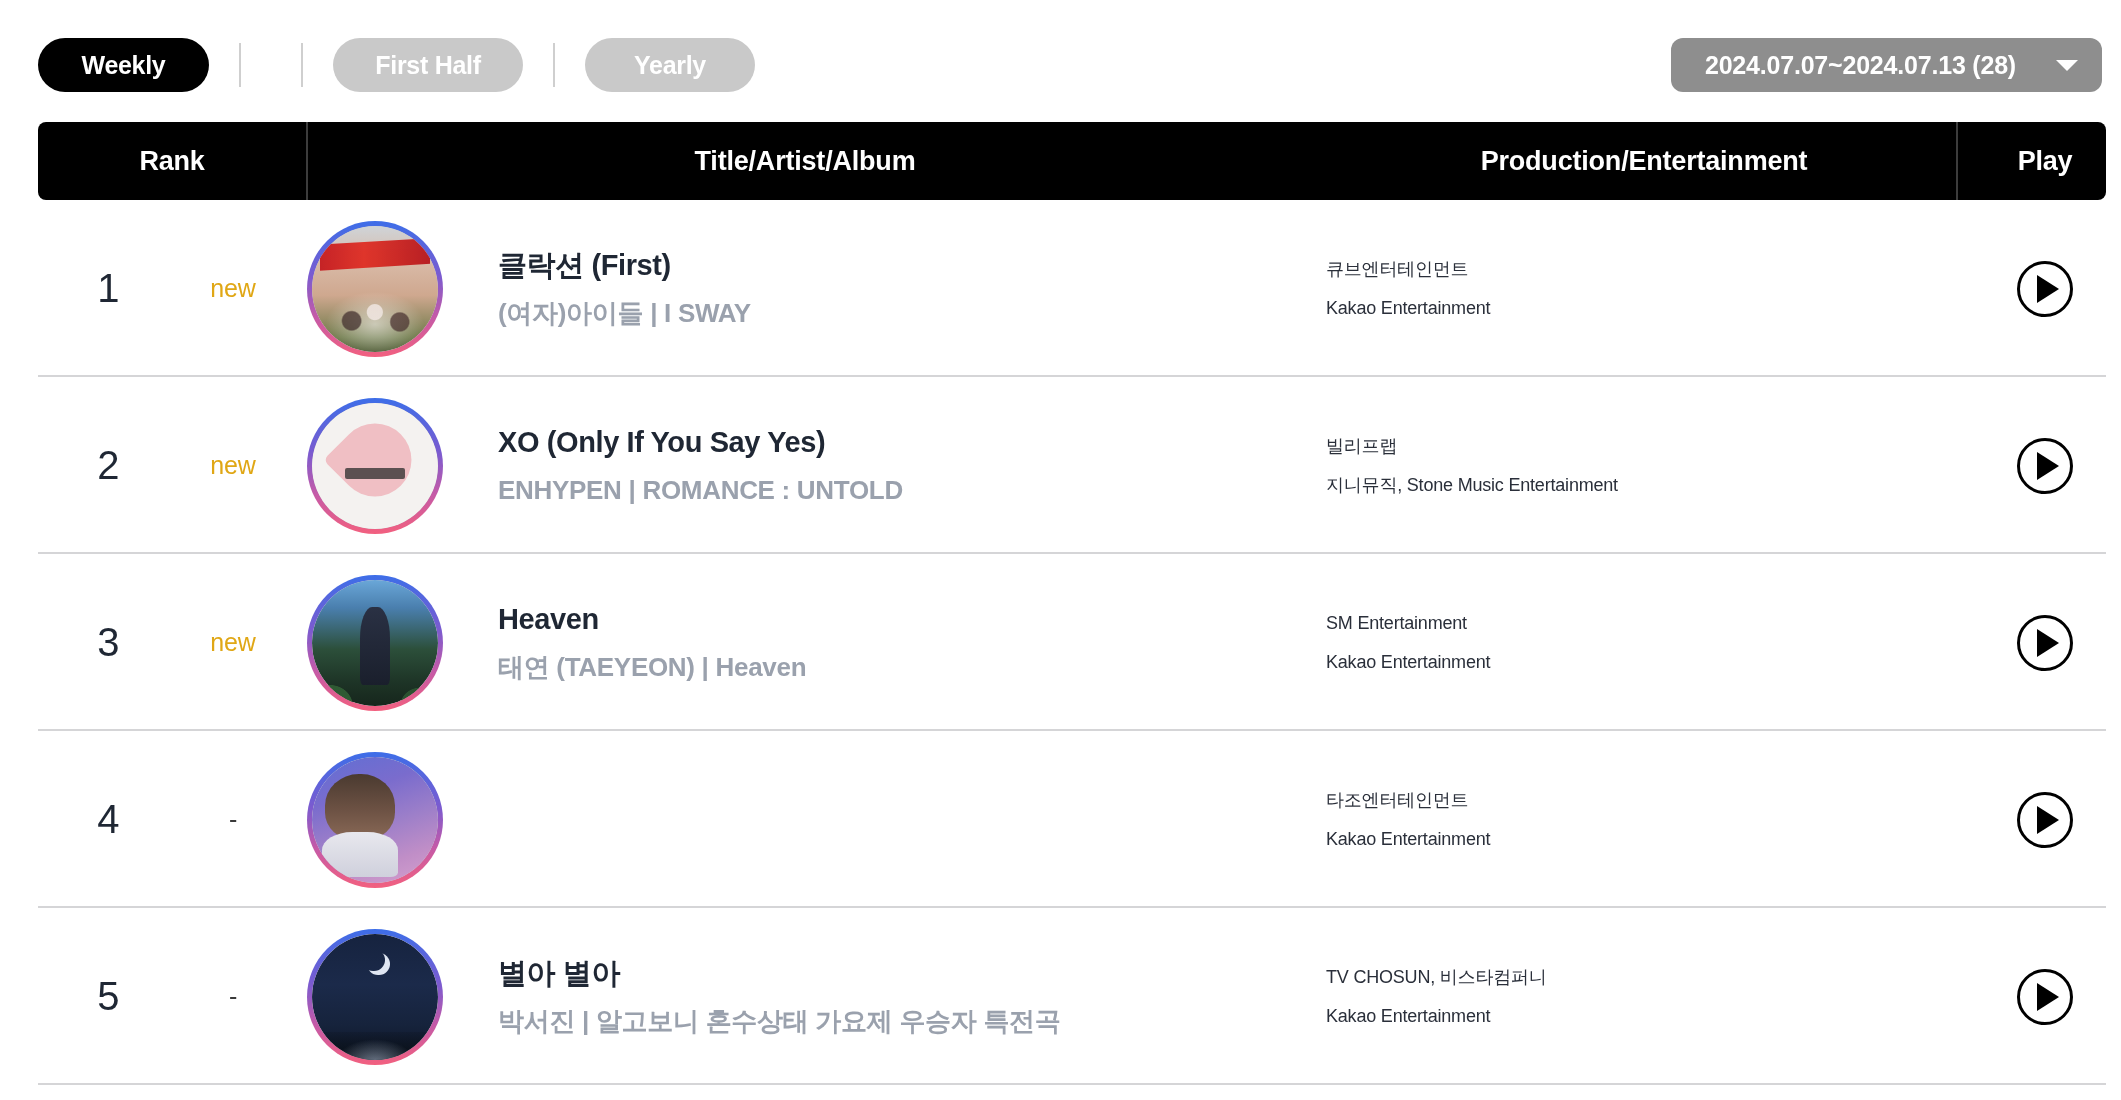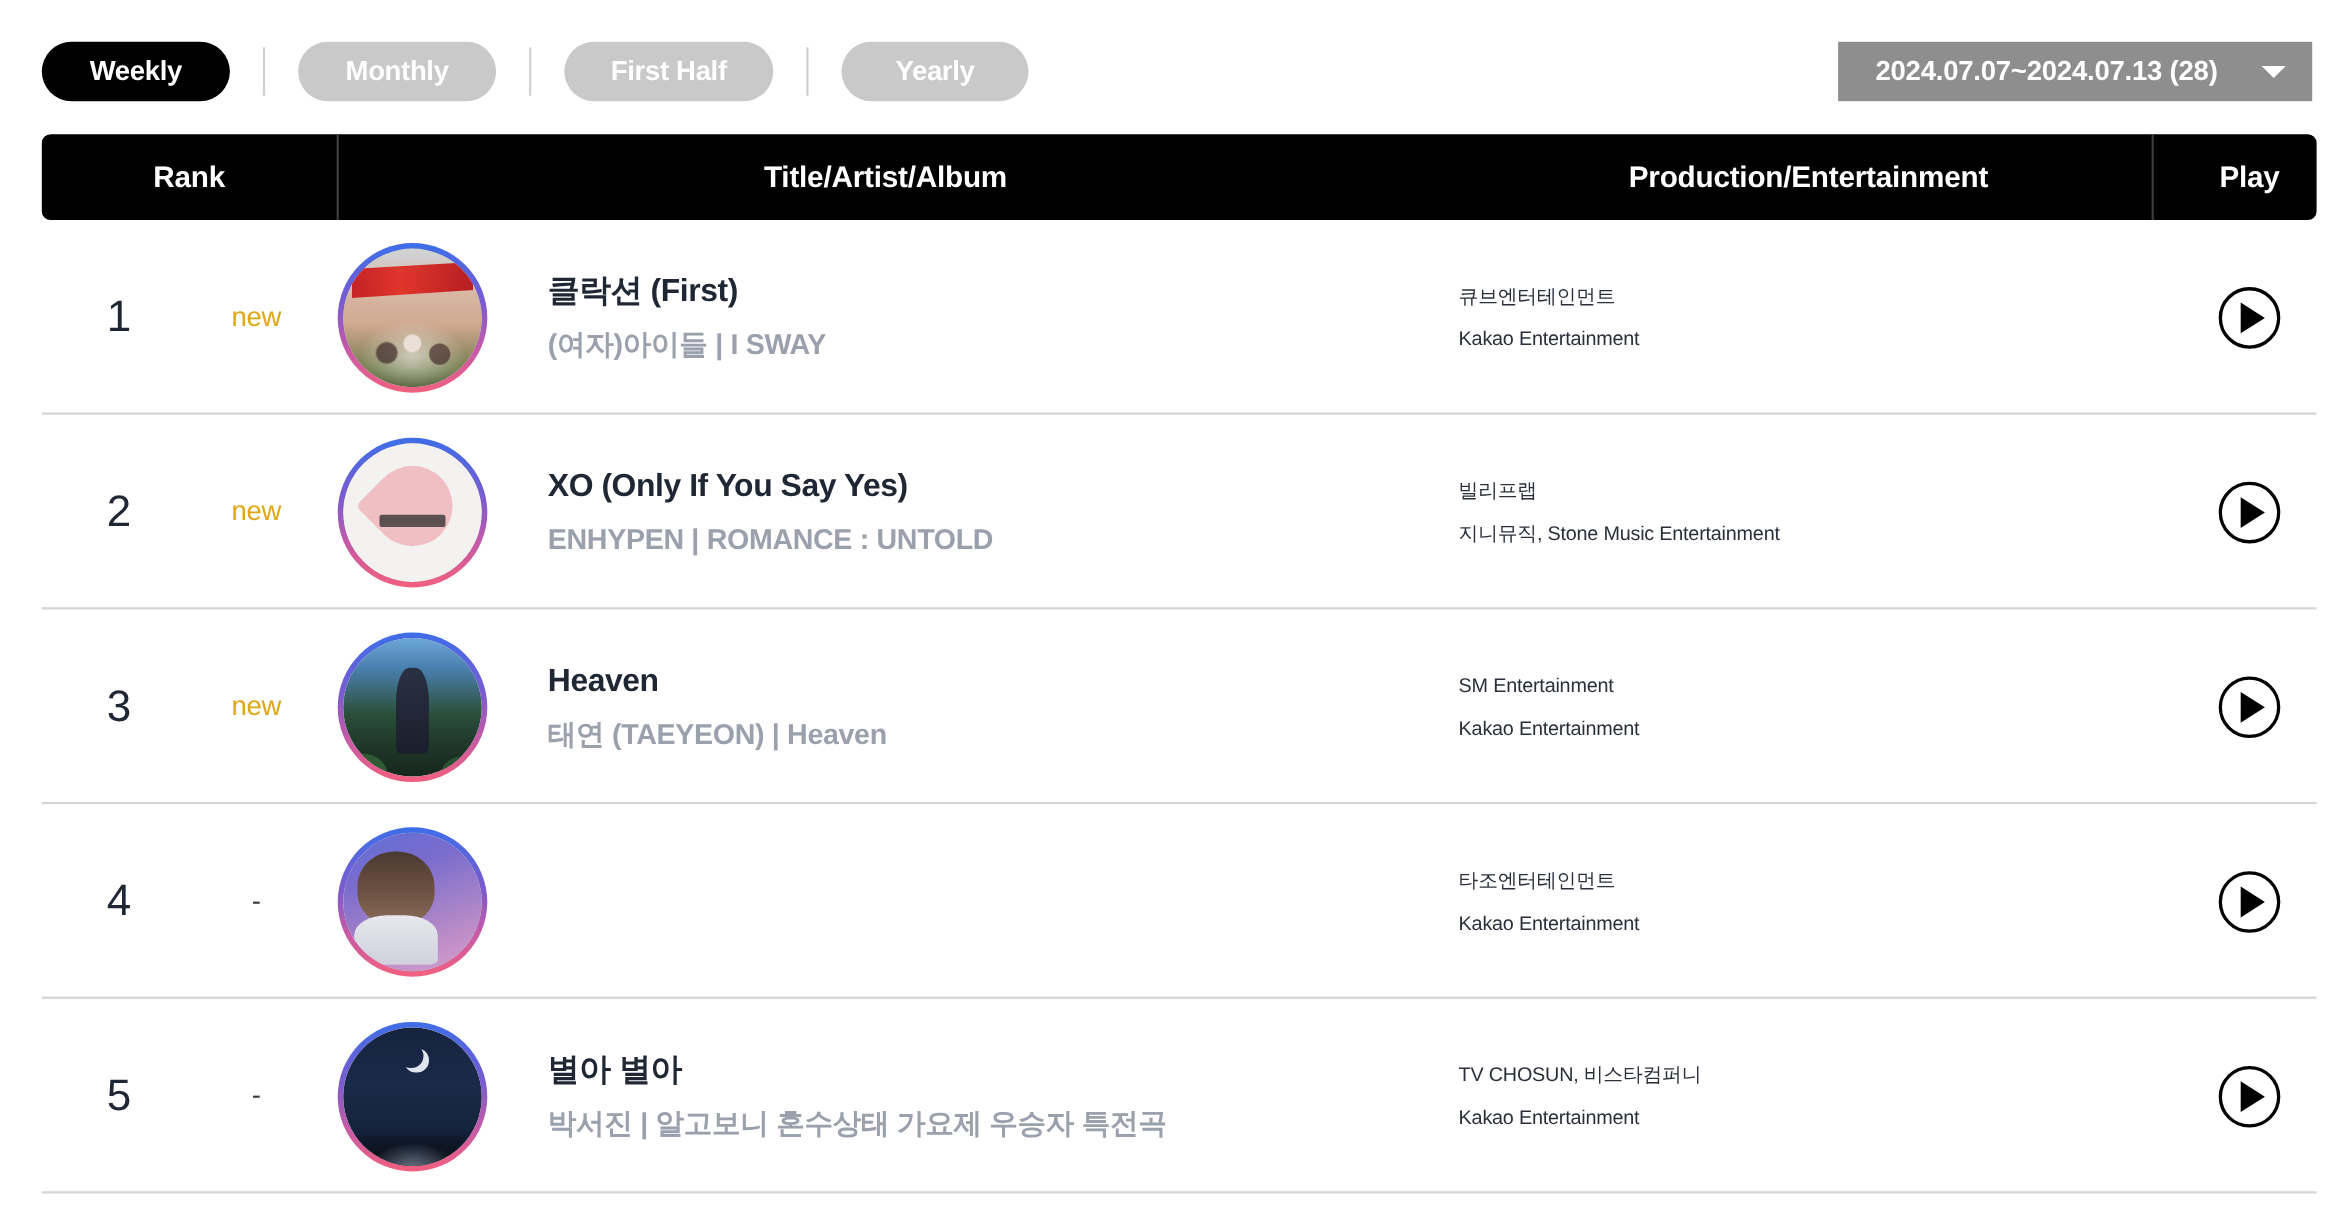--- a/index.html
+++ b/index.html
@@ -67,21 +67,21 @@
     flex: 0 0 auto;
   }
 
   .date-select {
     position: absolute;
     right: 19px;
     top: 38px;
     height: 54px;
     min-width: 425px;
     background: #8e8e8e;
-    border-radius: 0;
+    border-radius: 12px;
     display: flex;
     align-items: center;
     justify-content: space-between;
     padding: 0 24px 0 34px;
     cursor: pointer;
   }
   .date-select-label {
     font-size: 25px;
     font-weight: bold;
     color: #ffffff;
@@ -405,21 +405,20 @@
 </head>
 <body>
 
 <div class="page">
 
   <div class="topbar">
 
     <div class="period-tabs">
       <button class="tab-pill active tab-w-weekly">Weekly</button>
       <div class="tab-sep"></div>
-      <button class="tab-pill inactive tab-w-monthly">Monthly</button>
       <div class="tab-sep"></div>
       <button class="tab-pill inactive tab-w-firsthalf">First Half</button>
       <div class="tab-sep"></div>
       <button class="tab-pill inactive tab-w-yearly">Yearly</button>
     </div>
 
     <div class="date-select">
       <span class="date-select-label">2024.07.07~2024.07.13 (28)</span>
       <span class="caret"></span>
     </div>

